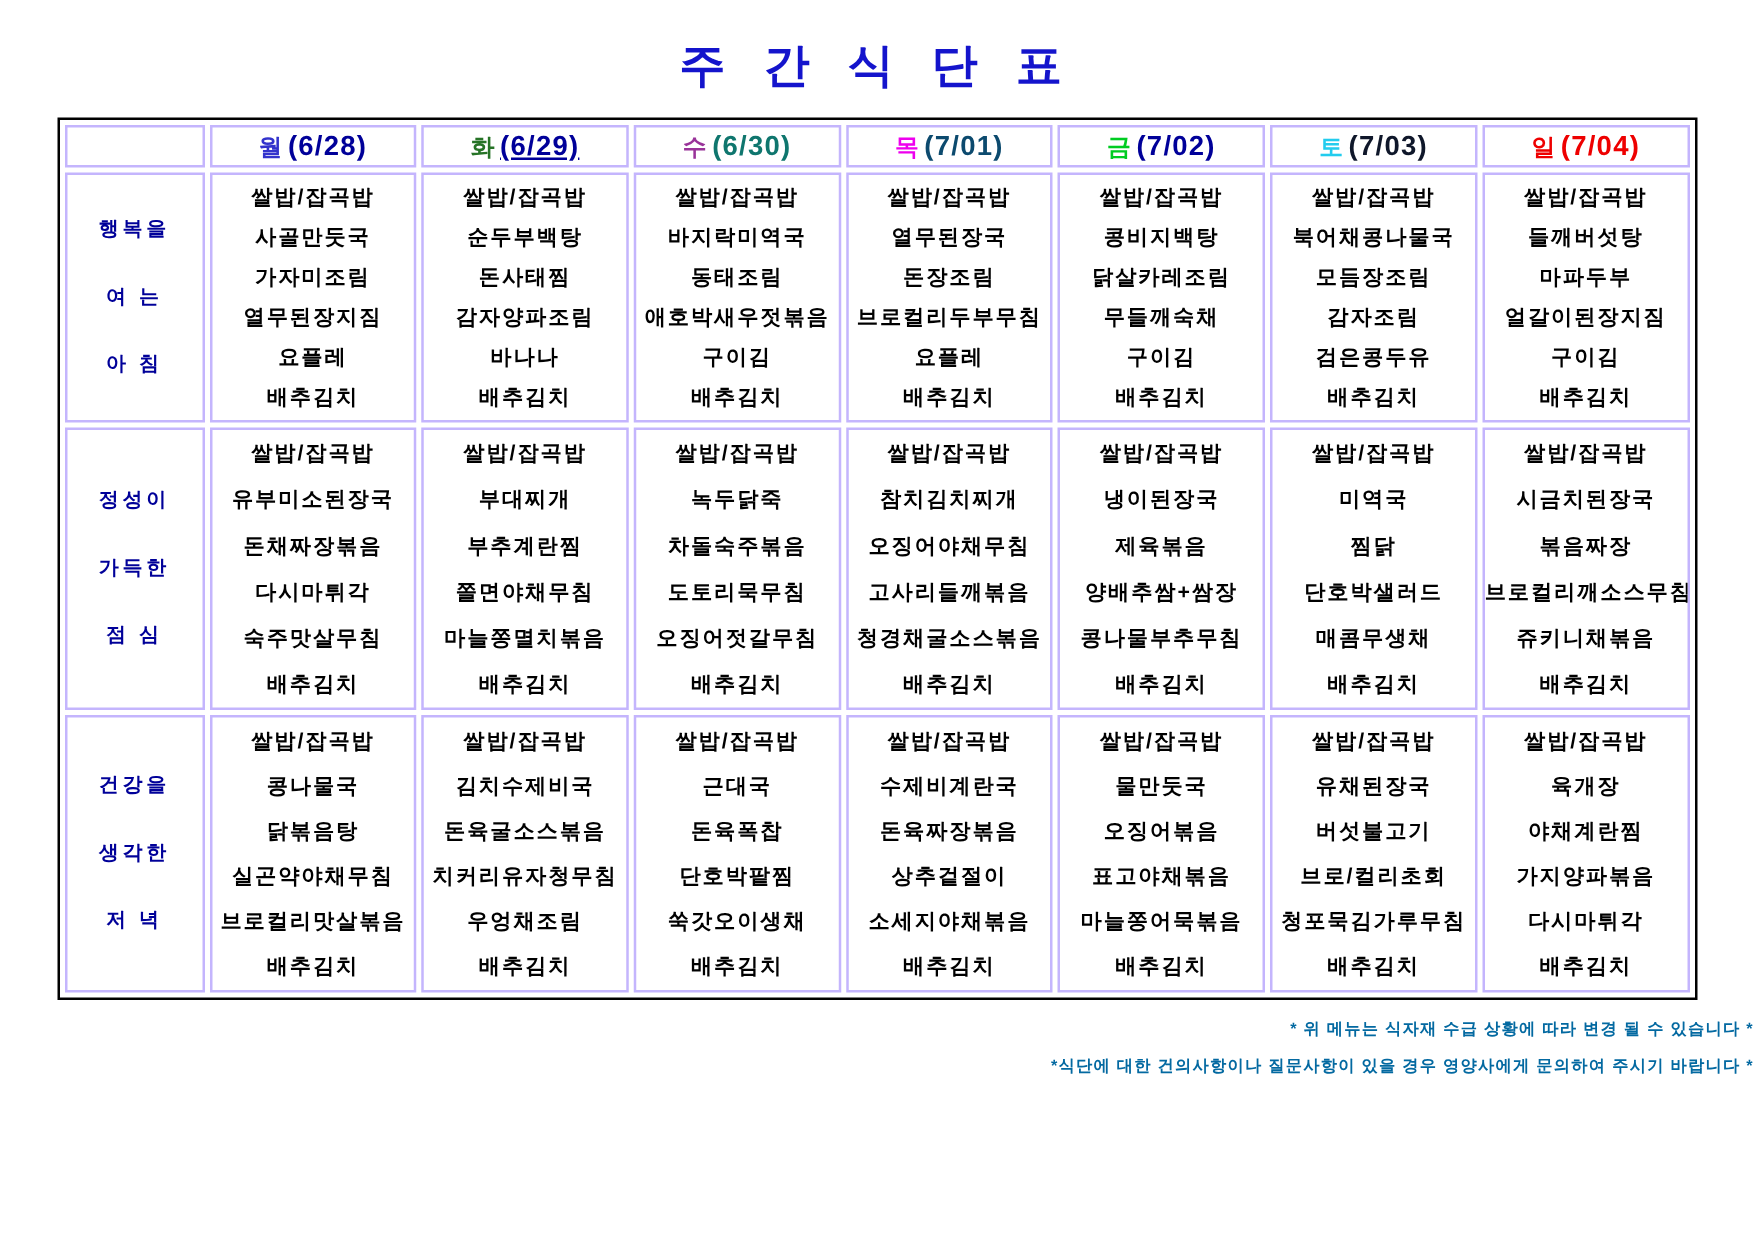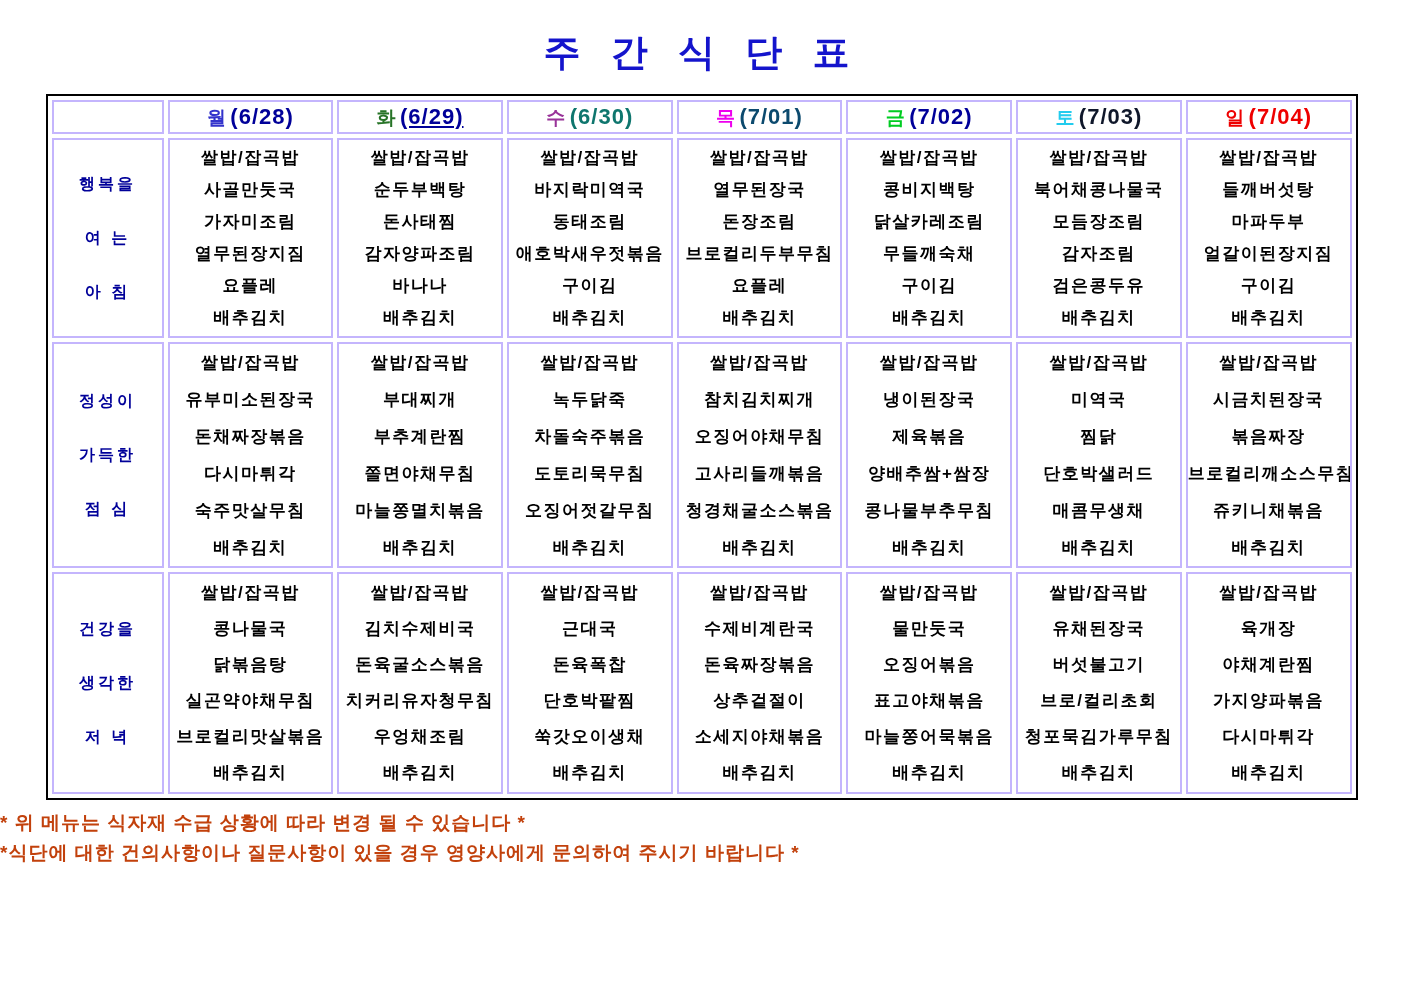--- a/index.html
+++ b/index.html
@@ -56,24 +56,24 @@
     white-space: nowrap;
   }
   tr.meal-0 { height: 200px; }
   tr.meal-1 { height: 226px; }
   tr.meal-2 { height: 222px; }
   tr.meal-0 .menu-item { line-height: 32px; }
   tr.meal-1 .menu-item { line-height: 37px; }
   tr.meal-2 .menu-item { line-height: 36px; }
   .footer {
     margin-top: 8px;
-    text-align: left;
-    color: #c2410c;
-    font-weight: bold;
-    font-size: 19px;
+    text-align: right;
+    color: #0369a1;
+    font-weight: bold;
+    font-size: 13px;
     letter-spacing: 1px;
   }
   .footer div { line-height: 30px; }
 </style>
 </head>
 <body>
 
 <div class="page-title">주 간 식 단 표</div>
 
 <table class="menu-table">

